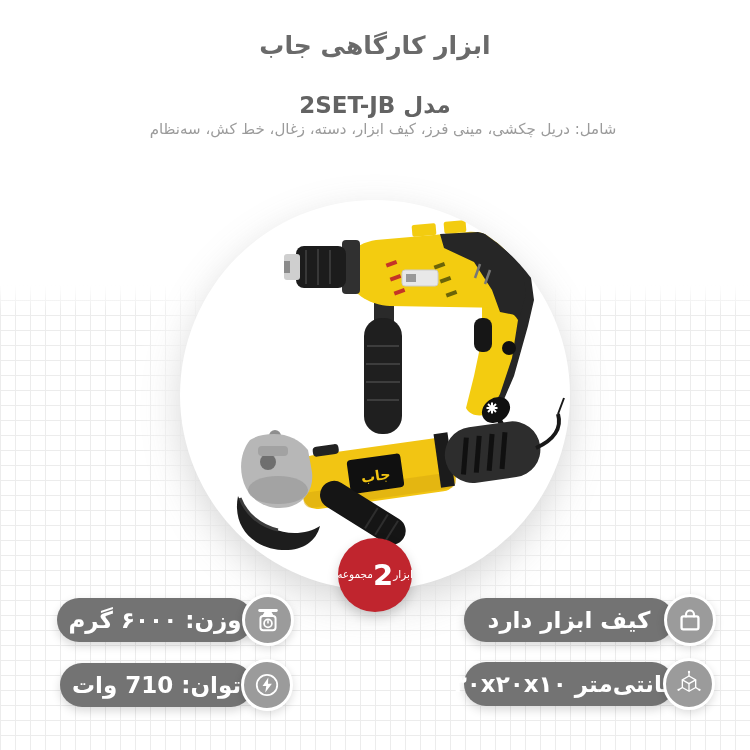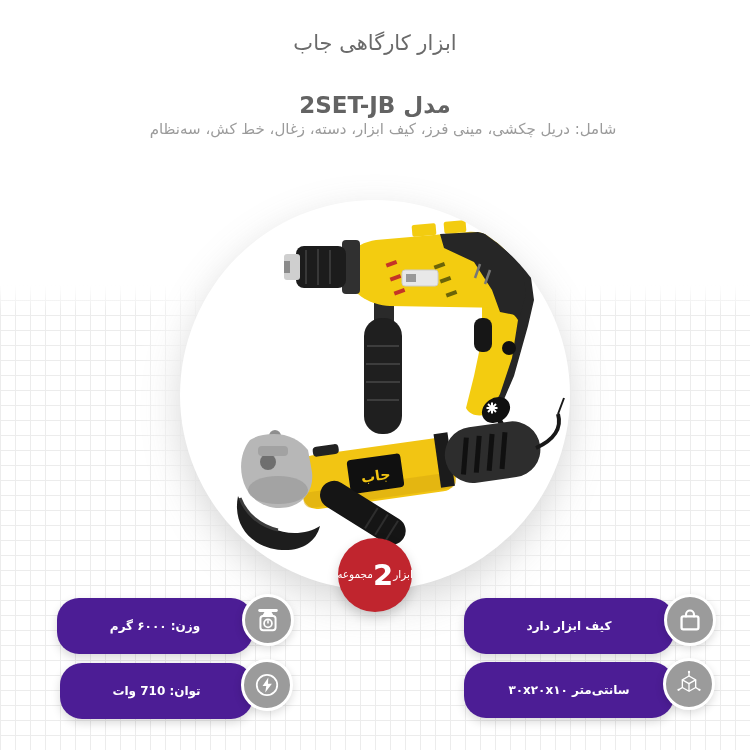--- a/index.html
+++ b/index.html
@@ -19,42 +19,42 @@
   .grid-layer::before{
     content:"";position:absolute;left:0;top:0;width:100%;height:26px;
     background:linear-gradient(#ffffff,rgba(255,255,255,0));
   }
   .glow{
     position:absolute;left:135px;top:155px;width:480px;height:480px;border-radius:50%;
     background:radial-gradient(closest-side,#ffffff 78%,rgba(255,255,255,0) 100%);
   }
   
   .hdr{position:absolute;left:0;width:750px;text-align:center;color:#6a6a6a;direction:rtl;}
-  .title{top:31px;font-size:21px;font-weight:normal;}
+  .title{top:31px;font-size:25px;font-weight:bold;}
   .model{top:70px;font-size:23px;font-weight:bold;color:#636363;margin-top:22px;}
   .includes{top:120px;font-size:15px;font-weight:normal;color:#9b9b9b;padding-left:8px;}
   
   .circle{
     position:absolute;left:180px;top:200px;width:390px;height:390px;border-radius:50%;
     background:#ffffff;overflow:hidden;
     box-shadow:0 14px 38px rgba(110,110,110,.28);
   }
   
   .badge{
     position:absolute;left:338px;top:538px;width:74px;height:74px;border-radius:50%;
     background:#c0252e;color:#fff;display:flex;align-items:center;justify-content:center;
     box-shadow:0 5px 12px rgba(0,0,0,.18);
   }
   .badge .b-top,.badge .b-bottom{font-size:10.5px;line-height:1.1;}
   .badge .b-num{font-size:29px;font-weight:bold;line-height:1;margin:1px 0;}
   
   .pill{
-    position:absolute;height:56px;border-radius:22px;background:#4c1d95;
+    position:absolute;height:44px;border-radius:22px;background:#737373;
     color:#fff;display:flex;align-items:center;justify-content:center;
-    font-size:12px;font-weight:bold;direction:rtl;
+    font-size:23px;font-weight:bold;direction:rtl;
     box-shadow:0 4px 10px rgba(0,0,0,.15);
   }
   .pill .lbl{white-space:nowrap;}
   .pill .lbl.ltr{direction:ltr;unicode-bidi:isolate;}
   .ficon{
     position:absolute;width:52px;height:52px;border-radius:50%;background:#9b9b9b;
     border:3px solid #ffffff;box-sizing:border-box;
     display:flex;align-items:center;justify-content:center;
     box-shadow:0 3px 8px rgba(0,0,0,.14);
   }

